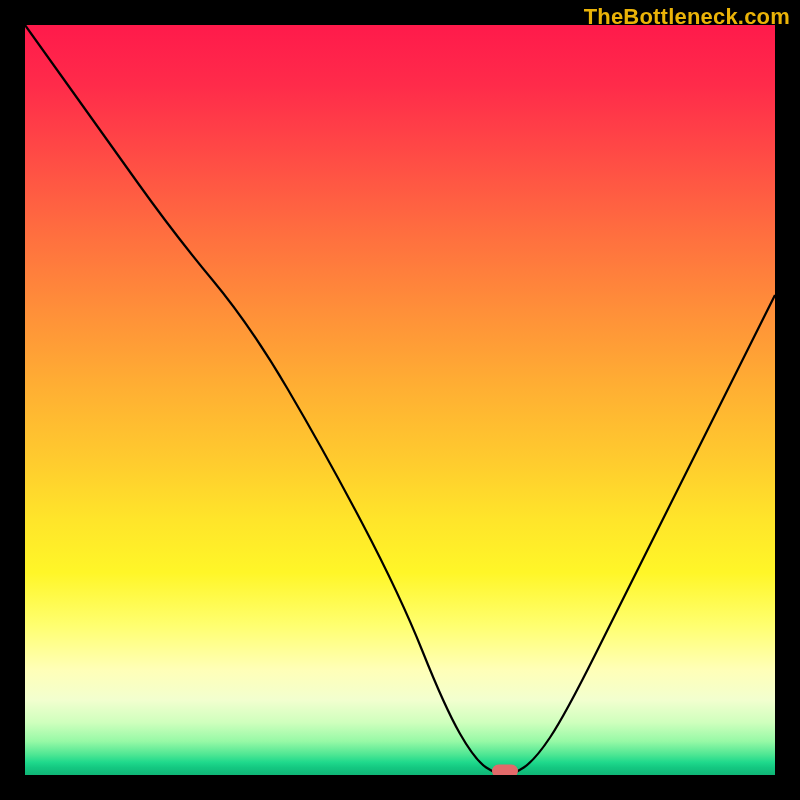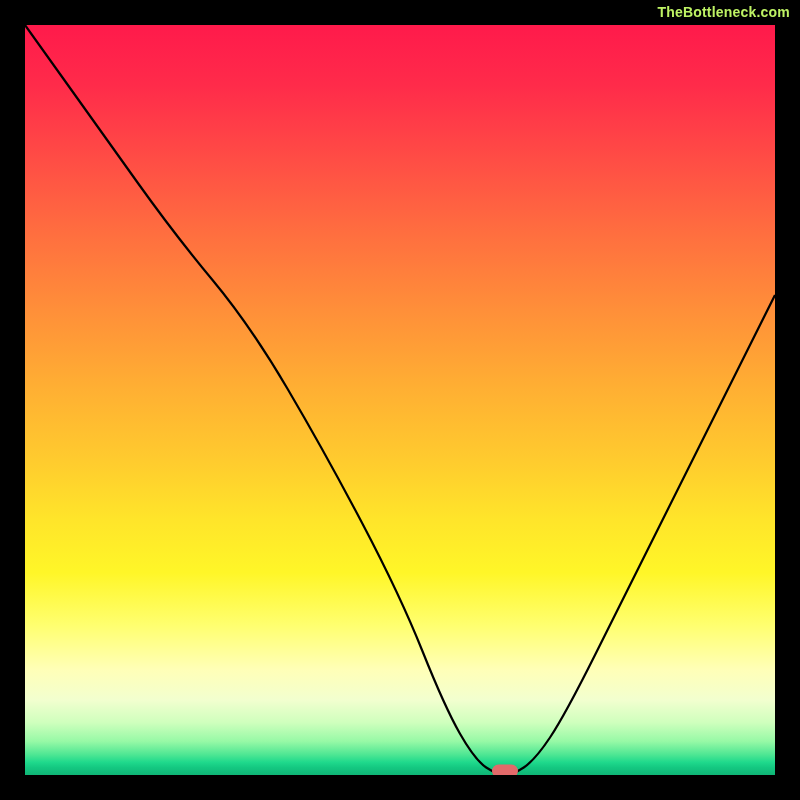--- a/index.html
+++ b/index.html
@@ -14,22 +14,22 @@
   .frame {
     position: relative;
     width: 800px;
     height: 800px;
     background: #000;
   }
   .watermark {
     position: absolute;
     top: 4px;
     right: 10px;
-    color: #bef264;
-    font-size: 14px;
+    color: #eab308;
+    font-size: 22px;
     font-weight: 600;
     letter-spacing: 0.2px;
     z-index: 10;
   }
   .plot {
     position: absolute;
     left: 25px;
     top: 25px;
     width: 750px;
     height: 750px;

